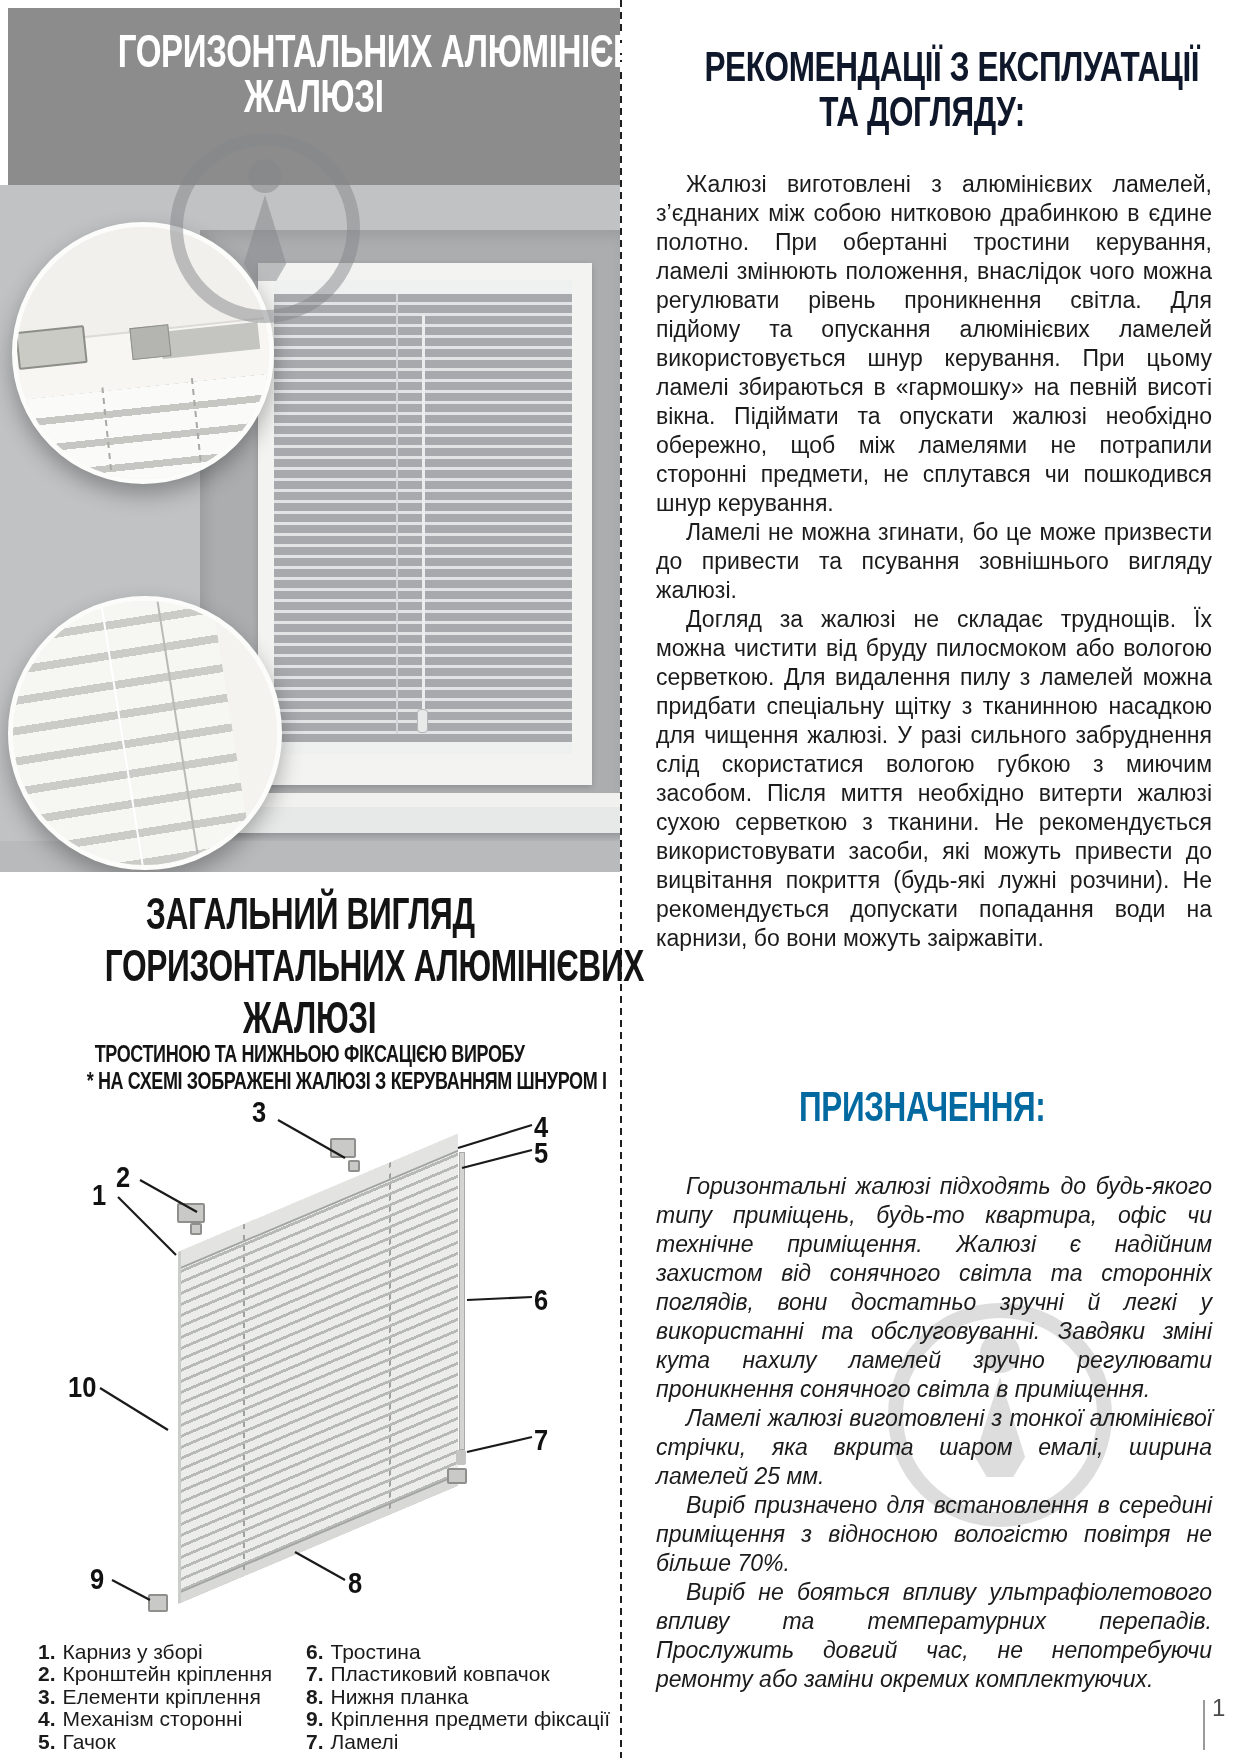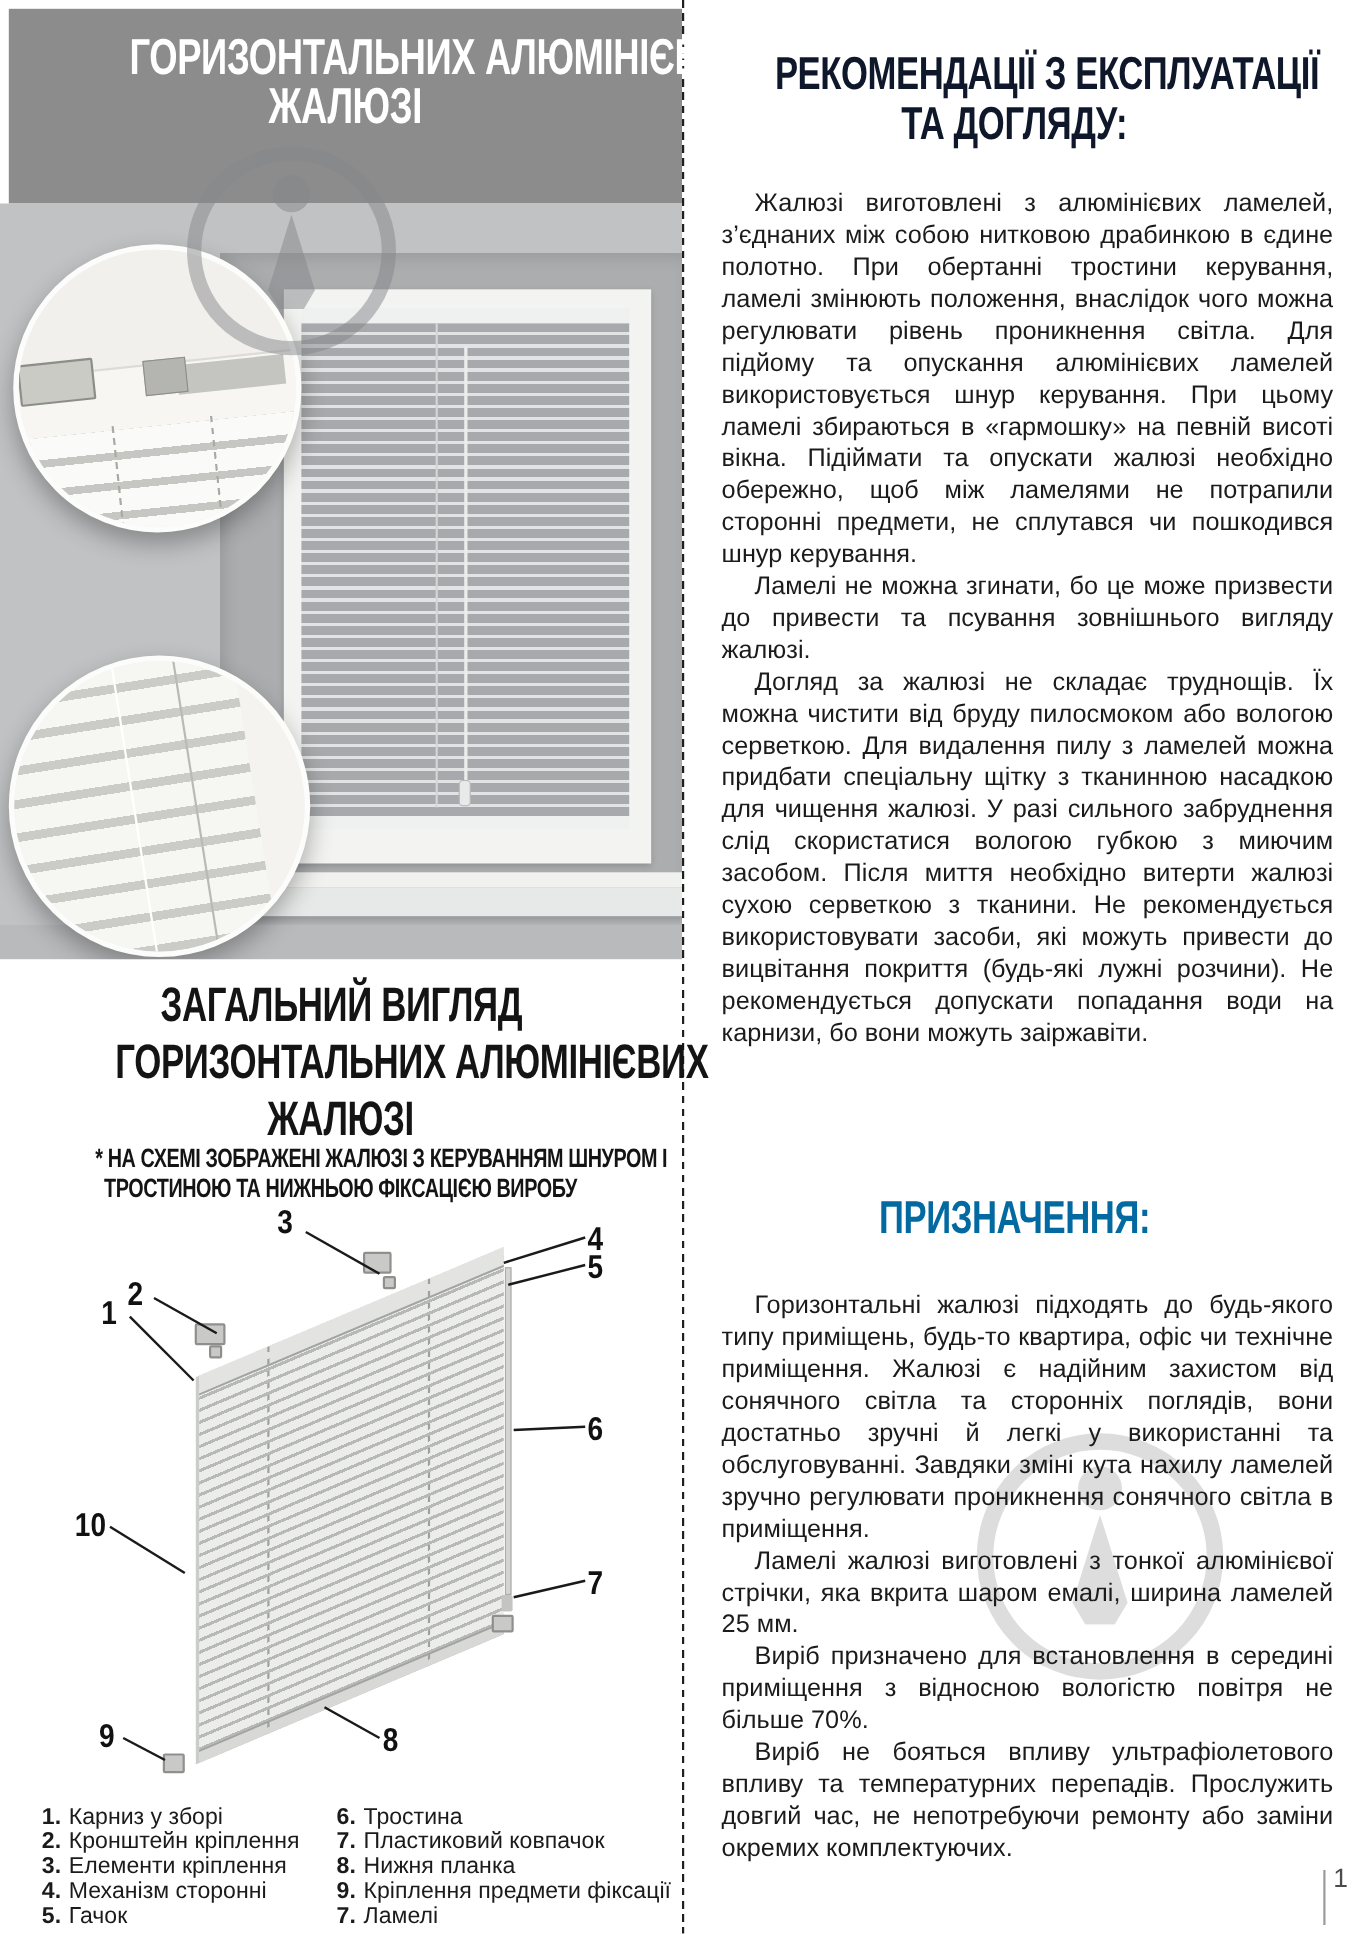--- a/index.html
+++ b/index.html
@@ -106,21 +106,21 @@
   .legend2{left:306px;width:312px;}
 
   
   .r-title1{left:622px;top:44px;width:600px;}
   .r-title1 .hline{font-size:42px;line-height:45px;color:#0f172a;}
   .r-col{left:656px;width:556px;font-size:23px;line-height:29px;text-align:justify;}
   .r-col p{margin:0;text-indent:30px;}
   .care-body{top:170px;}
   .r-title2{left:622px;top:1084px;width:600px;}
   .r-title2 .hline{font-size:42px;line-height:45px;color:#0369a1;}
-  .purpose-body{top:1172px;}
+  .purpose-body{top:1172px;font-style:italic;}
 
   
   .divider{left:620px;top:0;width:2px;height:1758px;
      background:repeating-linear-gradient(to bottom,#1f1f1f 0 7px,transparent 7px 12px);}
   .pg-line{left:1203px;top:1700px;width:2px;height:50px;background:#9a9a9a;}
   .pg-num{left:1212px;top:1694px;font-size:24px;color:#4c4c4c;}
 </style>
 </head>
 <body>
 
@@ -177,22 +177,22 @@
       <div class="head"></div>
       <div class="bob"></div>
   </div>
 
   <div class="abs ov-title">
     <div class="hline"><span class="cond">ЗАГАЛЬНИЙ ВИГЛЯД</span></div>
     <div class="hline"><span class="cond">ГОРИЗОНТАЛЬНИХ АЛЮМІНІЄВИХ</span></div>
     <div class="hline"><span class="cond">ЖАЛЮЗІ</span></div>
   </div>
   <div class="abs ov-note">
+    <div class="hline"><span class="cond75">ТРОСТИНОЮ ТА НИЖНЬОЮ ФІКСАЦІЄЮ ВИРОБУ</span></div>
     <div class="hline"><span class="cond75">* НА СХЕМІ ЗОБРАЖЕНІ ЖАЛЮЗІ З КЕРУВАННЯМ ШНУРОМ І</span></div>
-    <div class="hline"><span class="cond75">ТРОСТИНОЮ ТА НИЖНЬОЮ ФІКСАЦІЄЮ ВИРОБУ</span></div>
   </div>
 
   <div class="abs blind">
     <div class="rail-t"></div>
     <div class="rail-b"></div>
     <div class="route" style="left:62px;"></div>
     <div class="route" style="left:208px;"></div>
   </div>
   <div class="abs wand-d"></div>
   <div class="abs wand-cap"></div>

